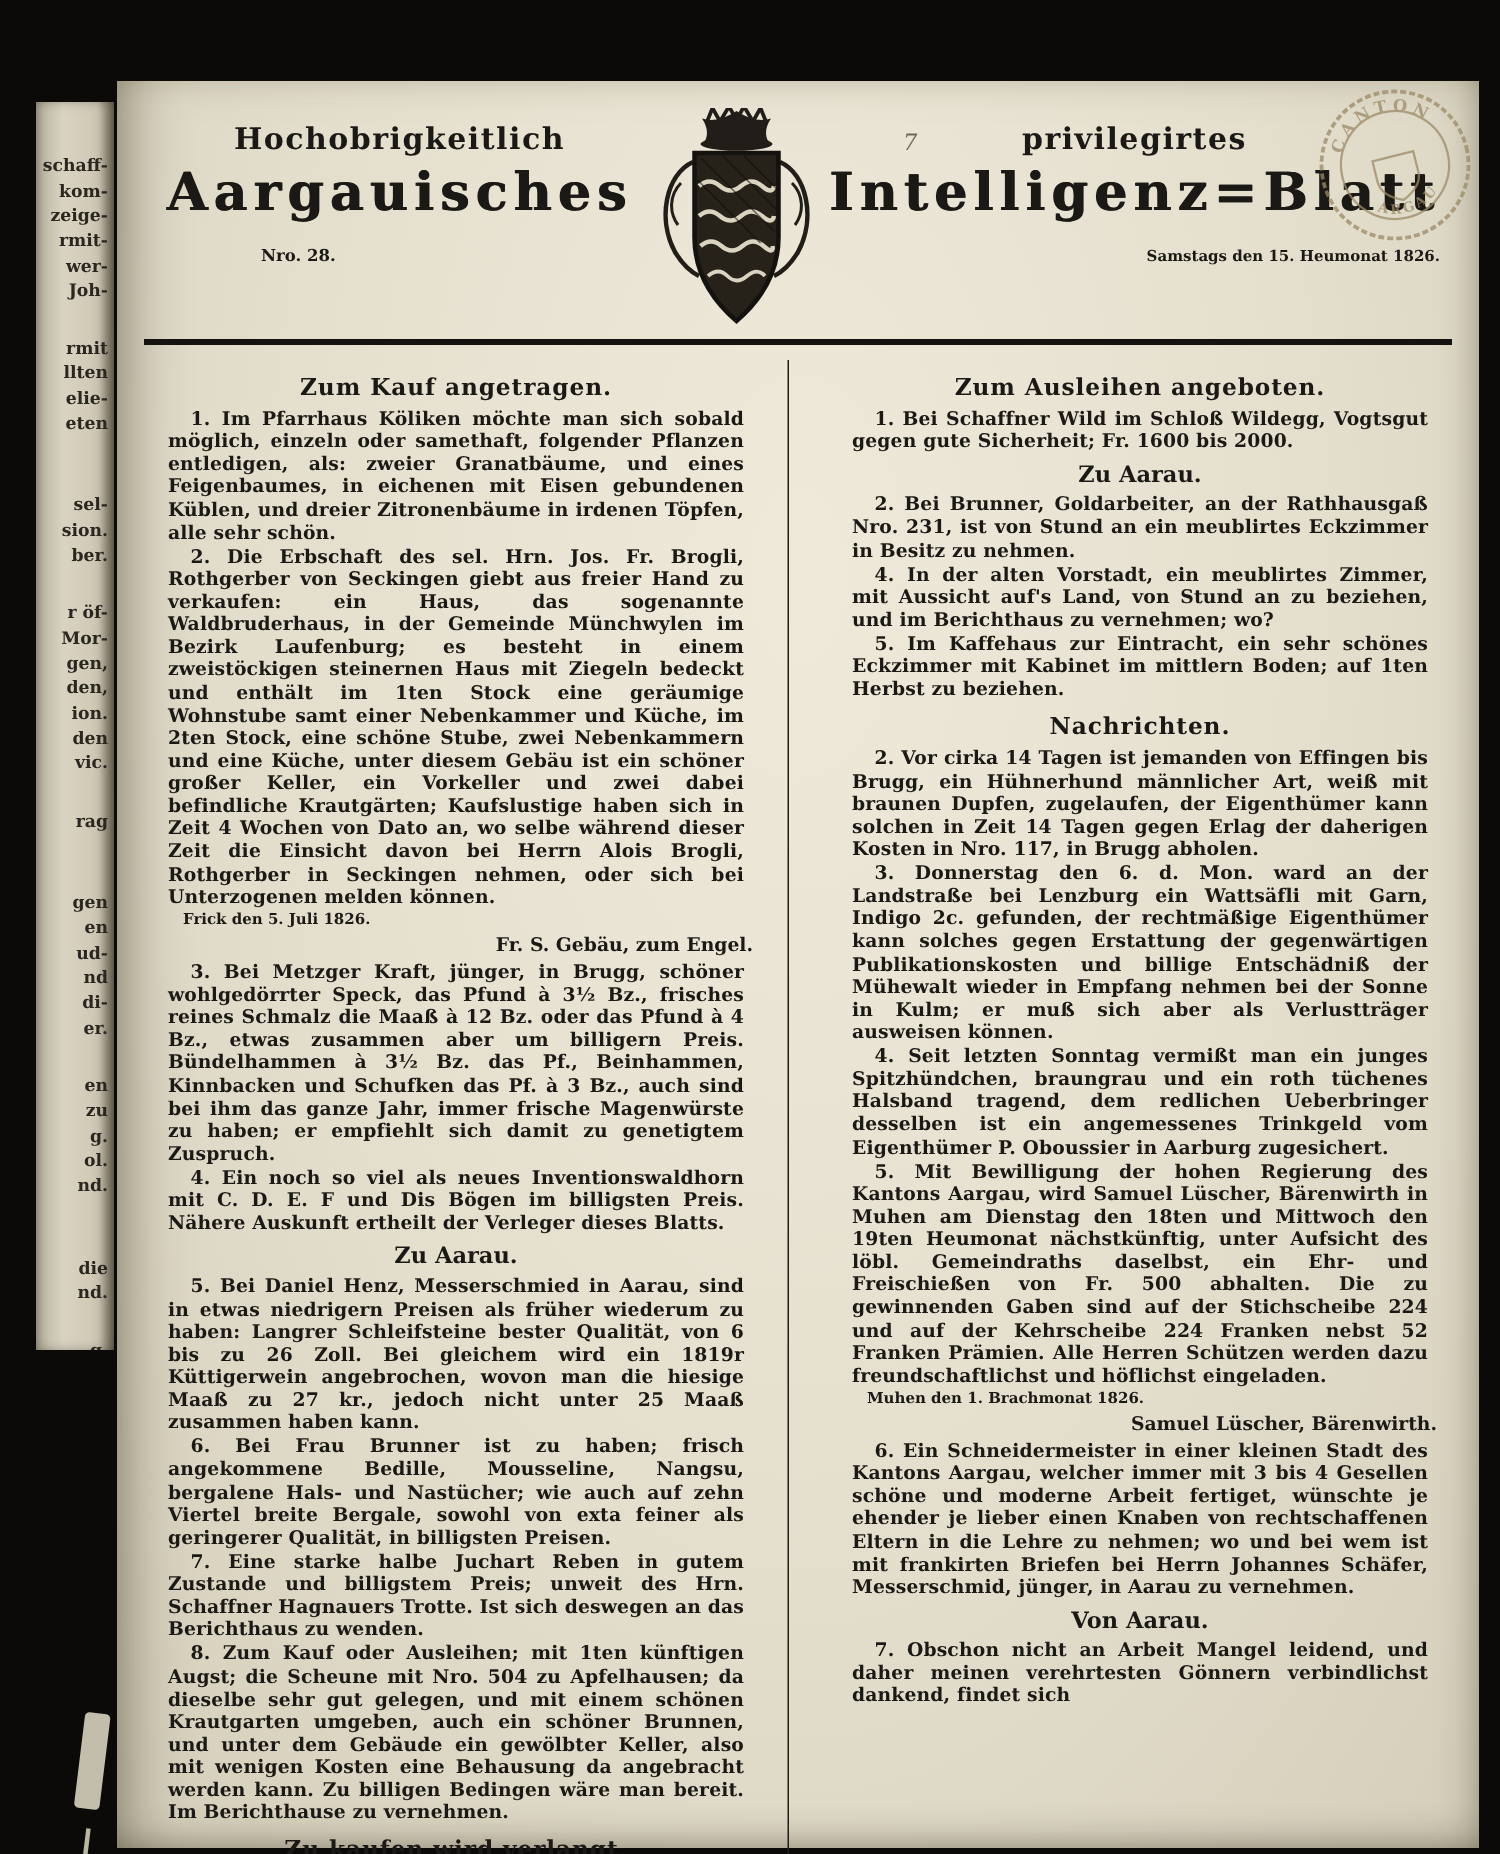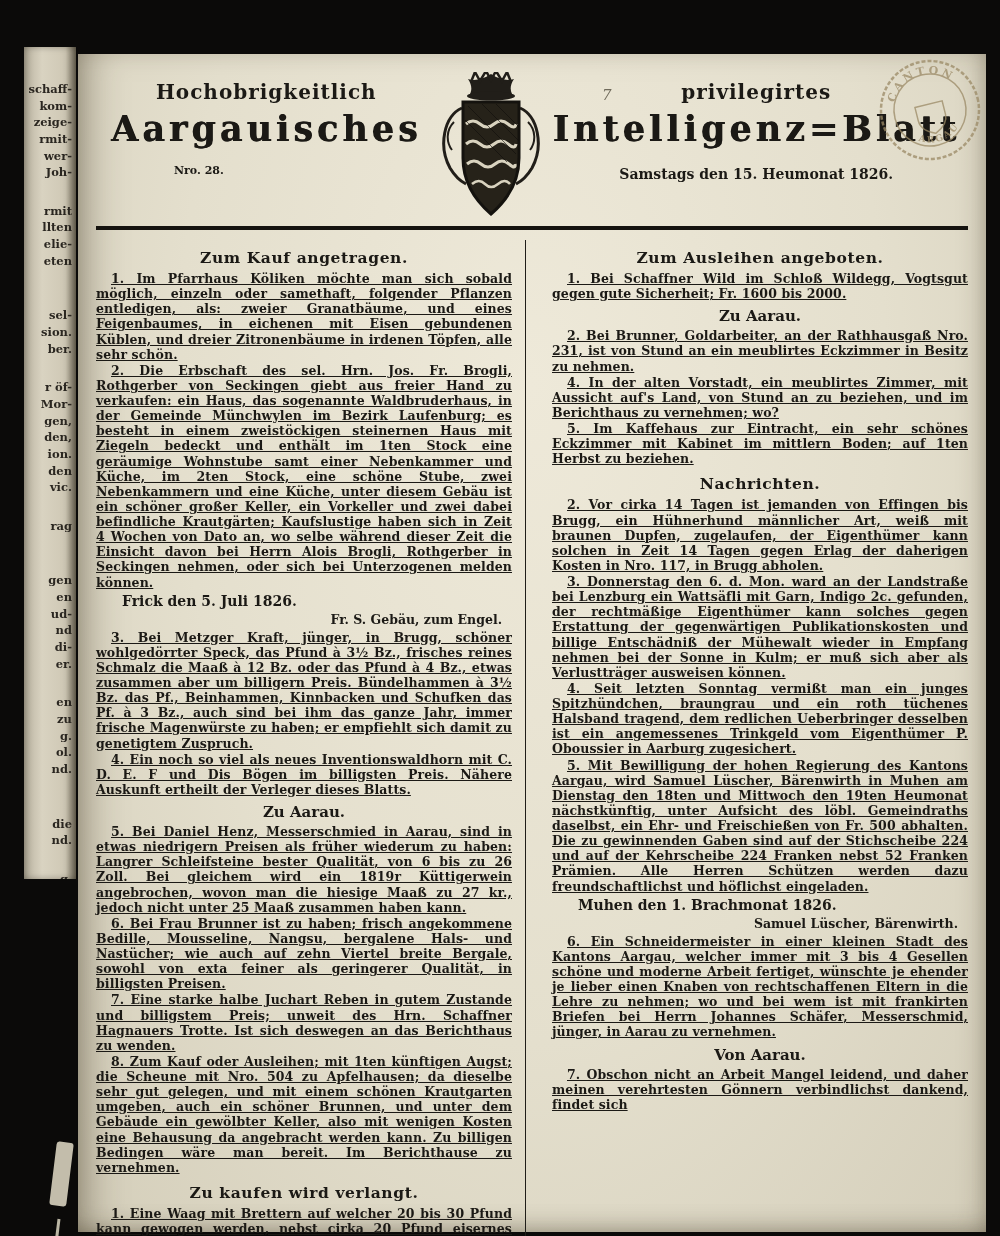--- a/index.html
+++ b/index.html
@@ -3,21 +3,21 @@
 <meta charset="utf-8">
 <style>
   html,body{margin:0;padding:0;}
   body{
     width:1000px;height:1236px;position:relative;overflow:hidden;
     background:#0b0a09;
     font-family:"DejaVu Serif", serif;
   }
   
   .spine{
-    position:absolute;left:24px;top:47px;width:52px;height:832px;
+    position:absolute;left:24px;top:68px;width:52px;height:832px;
     background:linear-gradient(90deg,#b9b2a0 0%,#d9d3c1 35%,#cfc8b5 80%,#8d8674 100%);
     box-shadow:inset -8px 0 12px -6px rgba(20,15,5,.6), inset 4px 0 8px -4px rgba(20,15,5,.5);
     overflow:hidden;
   }
   .spine-inner{
     padding:34px 4px 0 0;display:flex;flex-direction:column;align-items:flex-end;
   }
   .frag{
     font-weight:700;font-size:11.5px;line-height:1.1;color:#2a2620;
     margin:2px 0;white-space:nowrap;
@@ -36,21 +36,21 @@
   
   .masthead{
     display:flex;align-items:flex-start;justify-content:space-between;
     padding:26px 26px 0 26px;
   }
   .mh-side{flex:1 1 0;text-align:center;}
   .mh-small{font-size:20px;font-weight:700;letter-spacing:1px;margin-bottom:4px;}
   .mh-big{font-size:35px;font-weight:700;letter-spacing:4px;white-space:nowrap;
           text-shadow:0.6px 0 0 #1b1915;}
   .mh-issue{font-size:11px;font-weight:700;margin-top:15px;text-align:left;padding-left:70px;}
-  .mh-date{font-size:14px;font-weight:700;margin-top:17px;text-align:center;}
+  .mh-date{font-size:10px;font-weight:700;margin-top:17px;text-align:right;}
   .mh-crest{flex:0 0 124px;display:flex;justify-content:center;margin-top:-8px;}
   .mh-crest svg{display:block;}
   .rule{height:4px;background:#15130f;margin:6px 18px 8px 18px;}
   
   .stamp{
     position:absolute;top:4px;right:4px;width:104px;height:104px;
     transform:rotate(-14deg);opacity:.75;pointer-events:none;
   }
   
   .mark7{
@@ -58,22 +58,22 @@
     color:#6f6a5b;
   }
   
   .cols{display:flex;padding:2px 18px 0 18px;}
   .col{flex:1 1 0;}
   .col-left{padding-right:13px;}
   .col-right{padding-left:26px;border-left:1.5px solid #201e19;}
   .blk-h{font-size:15.5px;font-weight:700;text-align:center;letter-spacing:.6px;margin:8px 0 4px;}
   .blk-s{font-size:15px;font-weight:700;text-align:center;margin:6px 0 3px;}
   .blk-p{font-size:12.5px;font-weight:700;line-height:1.21;text-align:justify;
-         text-indent:15px;margin:1px 0;letter-spacing:.1px;text-decoration:underline;}
-  .blk-d{font-size:14px;font-weight:700;line-height:1.21;text-indent:26px;margin-top:3px;}
+         text-indent:15px;margin:1px 16px;letter-spacing:.1px;}
+  .blk-d{font-size:10px;font-weight:700;line-height:1.21;text-indent:26px;margin-top:3px;}
   .blk-r{font-size:12.5px;font-weight:700;line-height:1.21;text-align:right;
          padding-right:10px;margin:2px 0 3px;}
   
   .corner-mark{
     position:absolute;left:53px;top:1142px;width:17px;height:64px;
     background:#d7d1bd;border-radius:3px;transform:rotate(7deg);opacity:.9;
     box-shadow:3px 70px 0 -7px #cfc9b5;
   }
 </style>
 </head>

